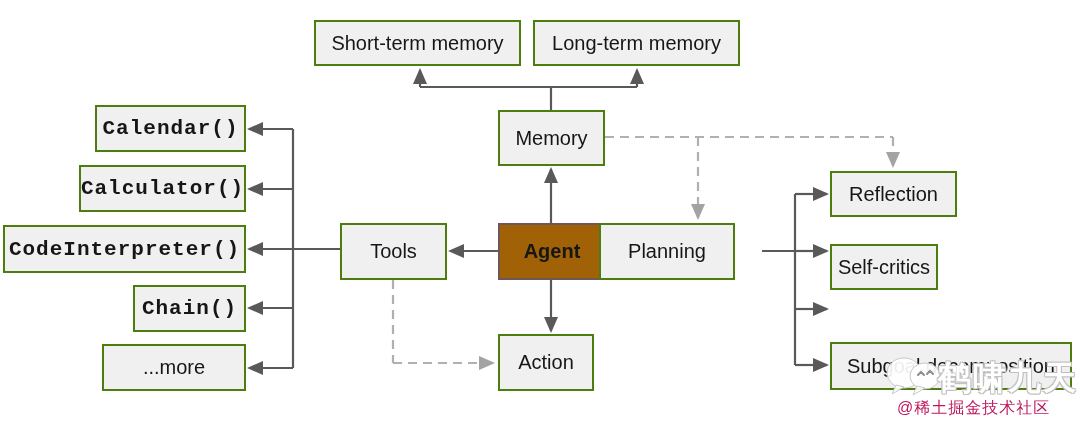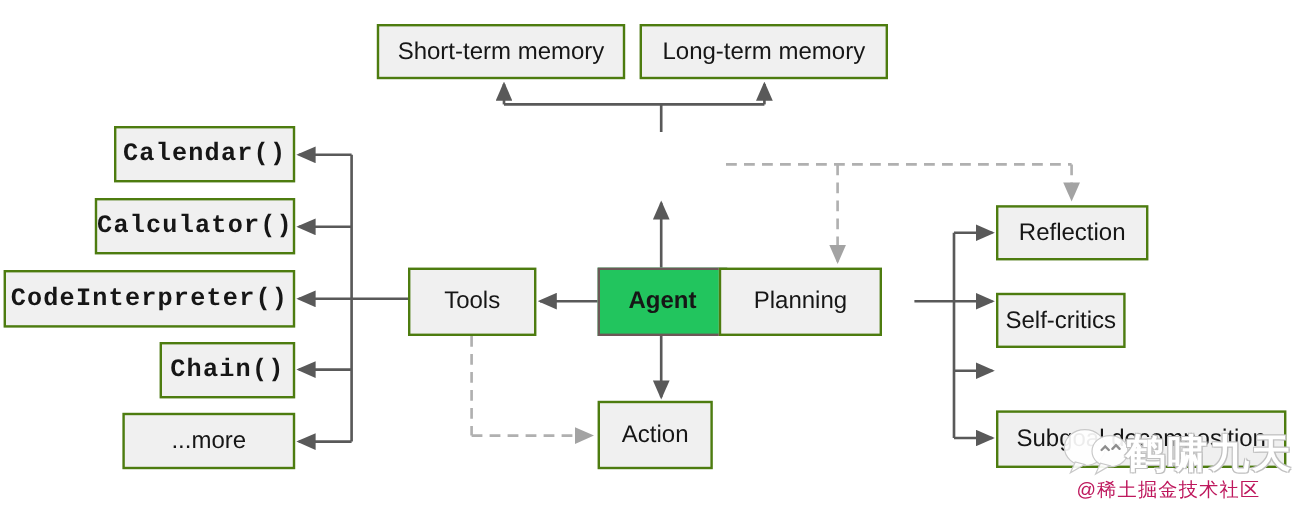--- a/index.html
+++ b/index.html
@@ -12,21 +12,21 @@
     position:absolute;z-index:2;box-sizing:border-box;
     display:flex;align-items:center;justify-content:center;
     background:#f0f0f0;border:2px solid #4d7c0f;
     font-size:20px;color:#161616;white-space:nowrap;
   }
   .node.mono{
     font-family:"Liberation Mono","DejaVu Sans Mono",monospace;
     font-weight:700;font-size:21px;letter-spacing:1px;
   }
   .node.accent{
-    background:#22c55e;border-color:#6d5757;font-weight:700;
+    background:#a16207;border-color:#6d5757;font-weight:700;
   }
   .watermark{position:absolute;z-index:5;}
   .wm-brand{
     position:absolute;left:938px;top:356px;width:150px;
     font-size:33px;font-weight:700;letter-spacing:2px;color:#ffffff;
     text-shadow:0 0 1px #b5b5b5,1px 1px 0 #c2c2c2,-1px -1px 0 #c2c2c2,
                 1px -1px 0 #c2c2c2,-1px 1px 0 #c2c2c2;
     white-space:nowrap;
   }
   .wm-community{
@@ -84,20 +84,23 @@
       <line x1="393" y1="363" x2="493" y2="363" marker-end="url(#ahg)"></line>
     </g>
   </svg>
 
   <div class="node" style="left:314px;top:20px;width:207px;height:46px">
     <span>Short-term memory</span>
   </div>
   <div class="node" style="left:533px;top:20px;width:207px;height:46px">
     <span>Long-term memory</span>
   </div>
+  <div class="node" style="left:498px;top:110px;width:107px;height:56px">
+    <span>Memory</span>
+  </div>
   <div class="node accent" style="left:498px;top:223px;width:108px;height:57px">
     <span>Agent</span>
   </div>
   <div class="node" style="left:340px;top:223px;width:107px;height:57px">
     <span>Tools</span>
   </div>
   <div class="node" style="left:498px;top:334px;width:96px;height:57px">
     <span>Action</span>
   </div>
   <div class="node" style="left:599px;top:223px;width:136px;height:57px">

